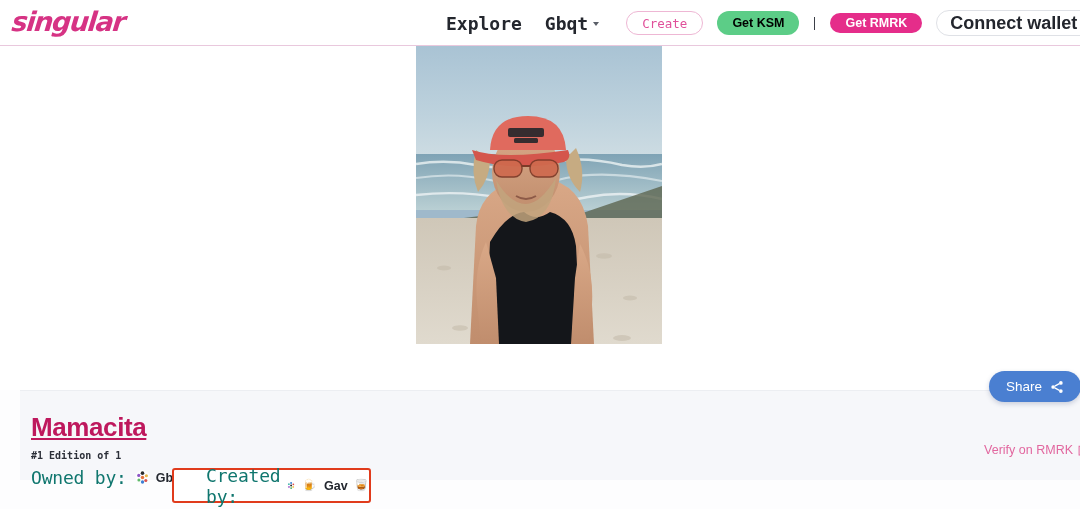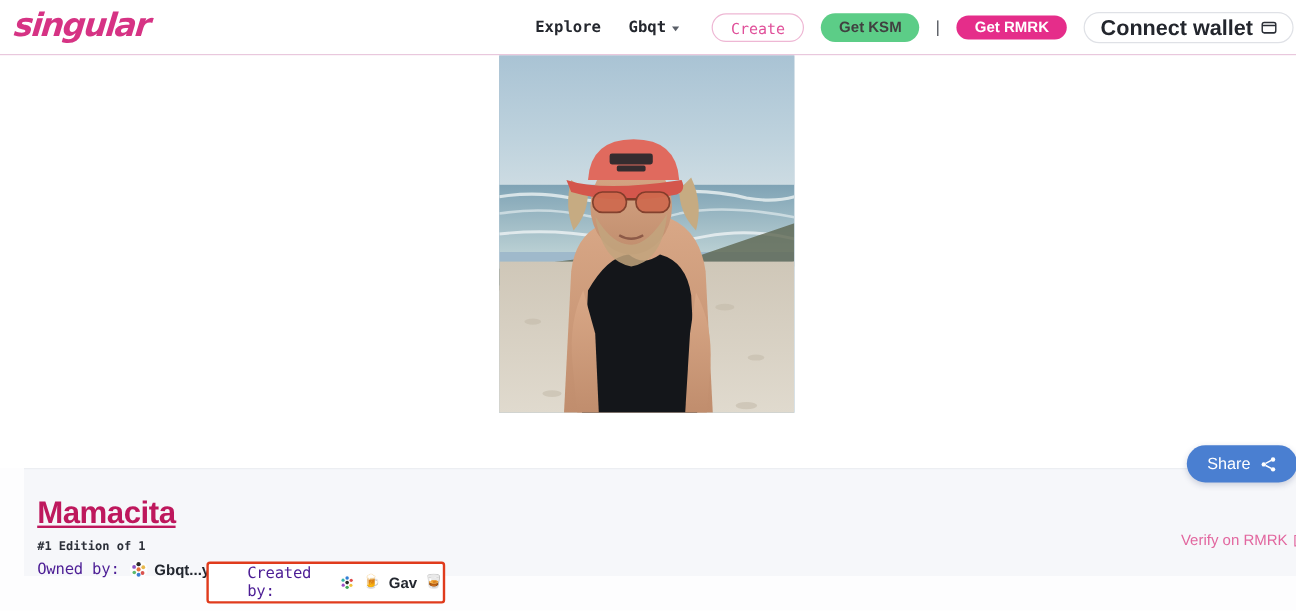--- a/index.html
+++ b/index.html
@@ -28,21 +28,21 @@
     letter-spacing: -1.4px;
     color: #d63384;
     transform: skewX(-6deg);
   }
   .nav-center {
     position: absolute; left: 446px; top: 0;
     height: 46px; display: flex; align-items: center; gap: 0;
   }
   .nav-link {
     font-family: "DejaVu Sans Mono", monospace;
-    font-size: 13px; font-weight: 700;
+    font-size: 18px; font-weight: 700;
     color: #24272e;
     letter-spacing: 0px;
     cursor: pointer;
     display: flex; align-items: center; gap: 2px;
   }
   .nav-link.explore { margin-right: 23px; }
   .chev {
     display:inline-block; width:0;height:0;
     border-left:3.5px solid transparent;
     border-right:3.5px solid transparent;
@@ -63,21 +63,21 @@
     border: 1px solid #eeb7d4;
     color: #e0509a;
     font-weight: 400;
     font-family: "DejaVu Sans Mono", monospace;
     font-size: 12.5px;
     background: #fff;
   }
   .btn-ksm {
     margin-left: 14px;
     height: 24px; padding: 0 15px;
-    background: #5ccd87; color: #404040;
+    background: #5ccd87; color: #000000;
     font-weight: 700; font-size: 12.5px;
     border: none;
   }
   .nav-sep {
     display:inline-block; width:1px; height:13px;
     background:#3b3f47; margin: 0 15px;
   }
   .btn-rmrk {
     height: 20px; padding: 0 15px;
     background: #e52d8a; color: #ffffff;
@@ -144,21 +144,21 @@
     font-family: "DejaVu Sans Mono", monospace;
     font-size: 10px; font-weight: 700;
     color: #2b2f38;
   }
   .meta-row {
     position:absolute; left: 11px; top: 76px;
     display:flex; align-items:center;
   }
   .meta-label {
     font-family: "DejaVu Sans Mono", monospace;
-    font-size: 13px; color:#4c1d95;
+    font-size: 18px; color:#0f766e;
     letter-spacing:-0.2px;
   }
   .meta-val {
     font-size: 12.5px; font-weight:700; color:#23272f;
     font-family:"Liberation Sans", sans-serif;
   }
   .owner-group { display:flex; align-items:center; gap:6px; }
   .avatar { width:15px; height:15px; border-radius:50%; display:block; }
 
   .created-box {

